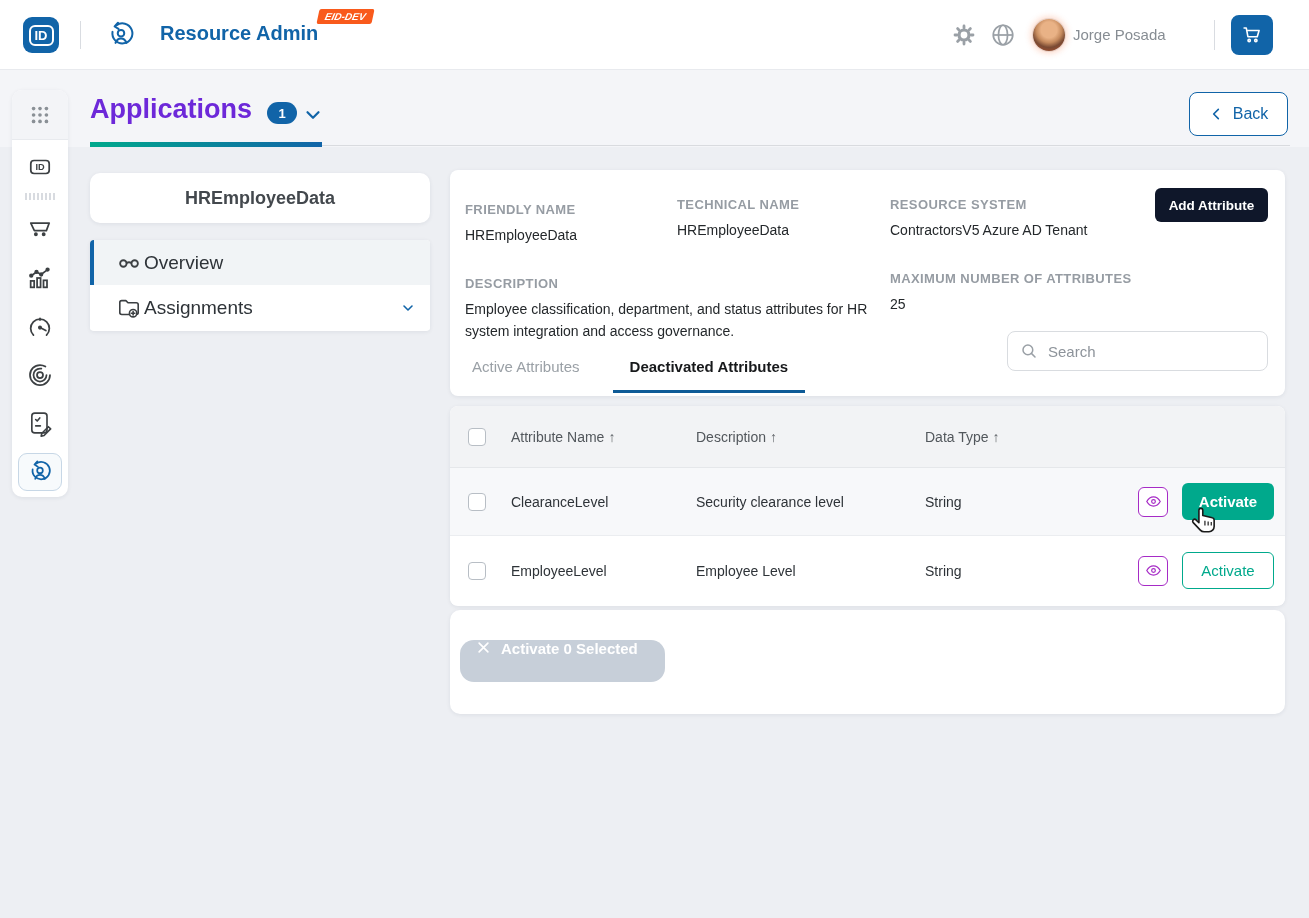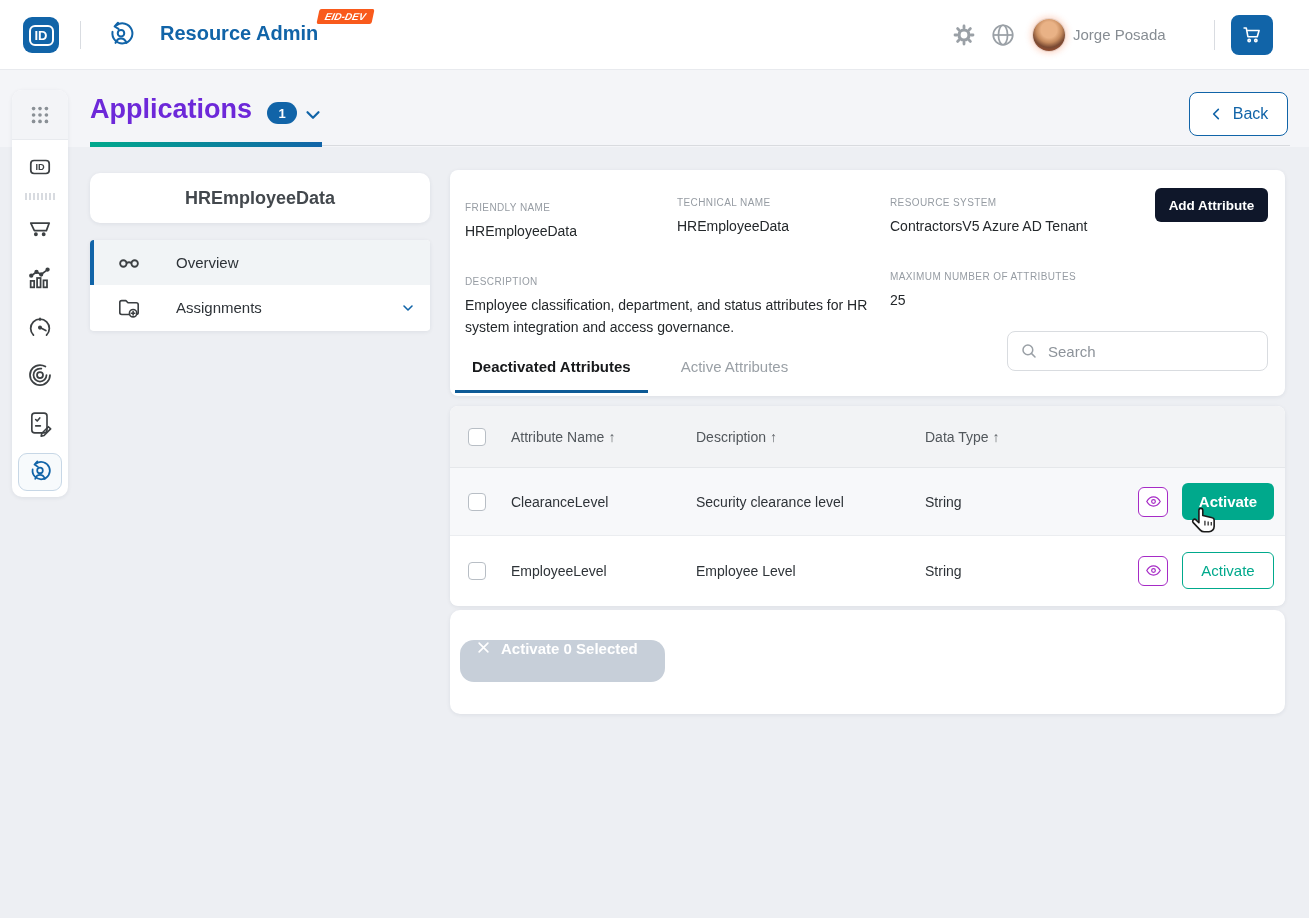--- a/index.html
+++ b/index.html
@@ -51,28 +51,28 @@
   .title-chevron { left:302px; top:104px; color:#1164a8; }
   .grad-line { left:90px; top:145px; width:1200px; height:1px; background:#d9dbdf; }
   .grad-bar { left:90px; top:142px; width:232px; height:5px; background:linear-gradient(90deg,#00a98c,#1164a8); }
   .back-btn { left:1189px; top:92px; width:99px; height:44px; background:#fff; border:1px solid #1164a8; border-radius:8px;
               color:#1164a8; font-size:16px; display:flex; align-items:center; justify-content:center; gap:8px; cursor:pointer; }
 
   
   .res-card { left:90px; top:173px; width:340px; height:50px; display:flex; align-items:center; justify-content:center; }
   .res-card span { font-size:18px; font-weight:bold; color:#43484d; }
   .menu-card { left:90px; top:240px; width:340px; height:91px; border-radius:4px; overflow:hidden; }
-  .menu-row { height:45px; display:flex; align-items:center; padding-left:26px; gap:34px; font-size:15px; color:#2e3338; cursor:pointer; background:#fff; position:relative; }
+  .menu-row { height:45px; display:flex; align-items:center; padding-left:26px; gap:2px; font-size:19px; color:#2e3338; cursor:pointer; background:#fff; position:relative; }
   .menu-row.active { background:#f1f4f6; border-left:4px solid #1164a8; padding-left:22px; }
   .menu-row .chev { position:absolute; right:14px; color:#1164a8; }
 
   
   .details-card { left:450px; top:170px; width:835px; height:226px; border-radius:8px; }
   .field { position:absolute; }
-  .field .lbl { font-size:10px; font-weight:normal; letter-spacing:.4px; color:#969ca3; text-transform:uppercase; }
+  .field .lbl { font-size:13px; font-weight:bold; letter-spacing:.4px; color:#969ca3; text-transform:uppercase; }
   .field .val { font-size:14px; color:#24282b; margin-top:8px; line-height:1.55; }
   .add-attr-btn { position:absolute; left:705px; top:18px; width:113px; height:34px; background:#0f172a; color:#fff;
                   border:none; border-radius:6px; font-size:13.5px; font-weight:bold; cursor:pointer; }
 
   .tabs { position:absolute; left:5px; top:174px; display:flex; gap:16px; }
   .tab { padding:14px 17px 15px; font-size:15px; color:#9aa0a6; cursor:pointer; border-bottom:3px solid transparent; }
   .tab.active { color:#17191b; font-weight:bold; border-bottom-color:#0d5a96; }
   .search-box { position:absolute; left:557px; top:161px; width:261px; height:40px; border:1px solid #d9dce0; border-radius:8px;
                 background:#fff; display:flex; align-items:center; padding:0 12px; gap:10px; }
   .search-box input { border:none; outline:none; font-size:15px; color:#ec4899; width:100%; font-family:"Liberation Sans",sans-serif; }
@@ -327,22 +327,22 @@
     <div class="lbl">DESCRIPTION</div>
     <div class="val">Employee classification, department, and status attributes for HR system integration and access governance.</div>
   </div>
 
   <div class="field" style="left:440px; top:101px; width:260px;">
     <div class="lbl">MAXIMUM NUMBER OF ATTRIBUTES</div>
     <div class="val">25</div>
   </div>
 
   <div class="tabs">
+    <div class="tab">Active Attributes</div>
     <div class="tab active">Deactivated Attributes</div>
-    <div class="tab">Active Attributes</div>
   </div>
 
   <div class="search-box">
     <span>
       <svg width="18" height="18" viewBox="0 0 24 24" fill="none" stroke="#9aa0a6" stroke-width="2" stroke-linecap="round">
         <circle cx="10.5" cy="10.5" r="6.5"></circle>
         <path d="M15.5 15.5 L20 20"></path>
       </svg>
     </span>
     <input type="text" placeholder="Search" style="">

